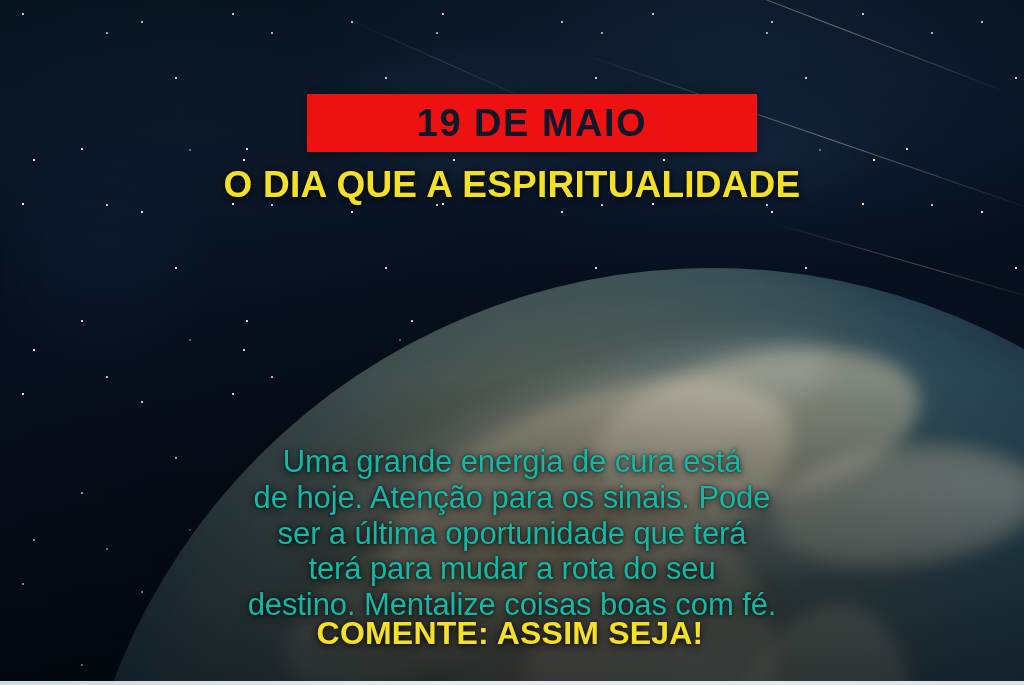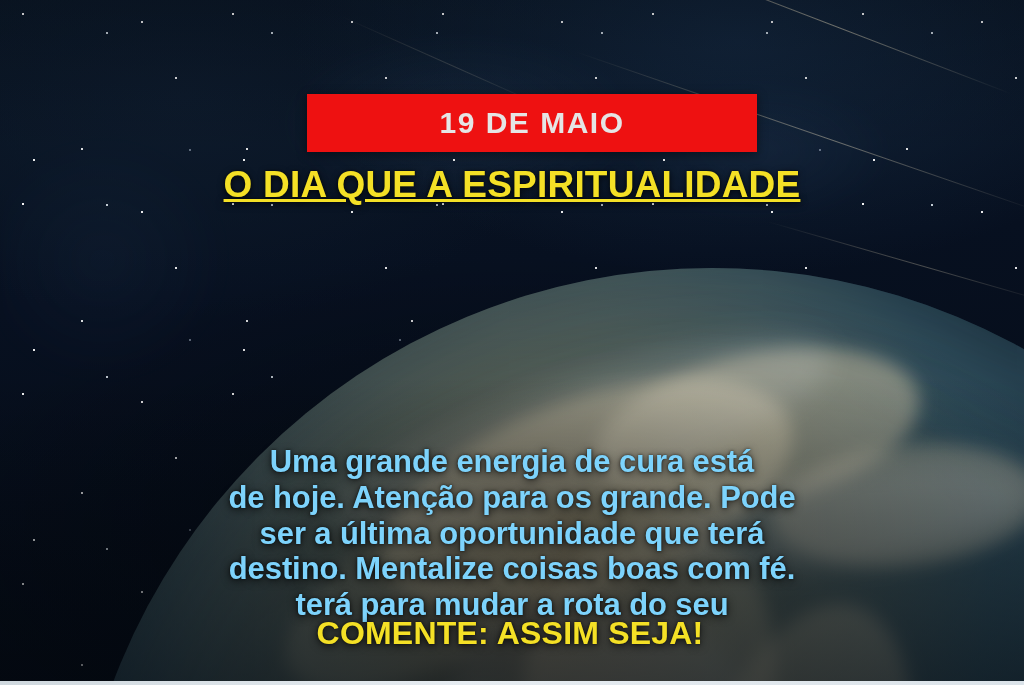--- a/index.html
+++ b/index.html
@@ -207,51 +207,51 @@
     top: 94px;
     width: 450px;
     height: 58px;
     background: #ee1111;
     display: flex;
     align-items: center;
     justify-content: center;
     box-shadow: 0 2px 10px rgba(0,0,0,.45);
   }
   .date-badge span {
-    color: #e5e5e5;
-    font-size: 30px;
+    color: #0f172a;
+    font-size: 38px;
     font-weight: 700;
     letter-spacing: 1.5px;
     line-height: 1;
     white-space: nowrap;
     text-align: right;
   }
 
   .headline {
     position: absolute;
     left: 0;
     right: 0;
     top: 164px;
     color: #f4e026;
     font-size: 37px;
     font-weight: 700;
     line-height: 1.12;
     letter-spacing: .2px;
     text-shadow: 0 2px 7px rgba(0,0,0,.72), 0 0 2px rgba(0,0,0,.6);
   }
-  .headline .hl-line { display: block; white-space: nowrap; text-decoration: underline; }
+  .headline .hl-line { display: block; white-space: nowrap; }
 
   .body-copy {
     position: absolute;
     left: 0;
     right: 0;
     top: 444px;
-    color: #7dd3fc;
+    color: #14b8a6;
     font-size: 31px;
-    font-weight: 700;
+    font-weight: 400;
     line-height: 1.155;
     letter-spacing: -.1px;
     text-shadow: 0 2px 8px rgba(0,0,0,.78), 0 0 3px rgba(0,0,0,.65);
   }
   .body-copy .bc-line { display: block; white-space: nowrap; }
 
   .cta {
     position: absolute;
     left: 0;
     right: 4px;
@@ -315,23 +315,23 @@
     <div class="date-badge">
       <span>19 DE MAIO</span>
     </div>
 
     <div class="headline">
       <span class="hl-line">O DIA QUE A ESPIRITUALIDADE</span>
     </div>
 
     <div class="body-copy">
       <span class="bc-line">Uma grande energia de cura está</span>
-      <span class="bc-line">de hoje. Atenção para os grande. Pode</span>
+      <span class="bc-line">de hoje. Atenção para os sinais. Pode</span>
       <span class="bc-line">ser a última oportunidade que terá</span>
+      <span class="bc-line">terá para mudar a rota do seu</span>
       <span class="bc-line">destino. Mentalize coisas boas com fé.</span>
-      <span class="bc-line">terá para mudar a rota do seu</span>
     </div>
 
     <div class="cta">COMENTE: ASSIM SEJA!</div>
   </div>
 
   <div class="bottom-strip"></div>
 </div>
 
 </body></html>

